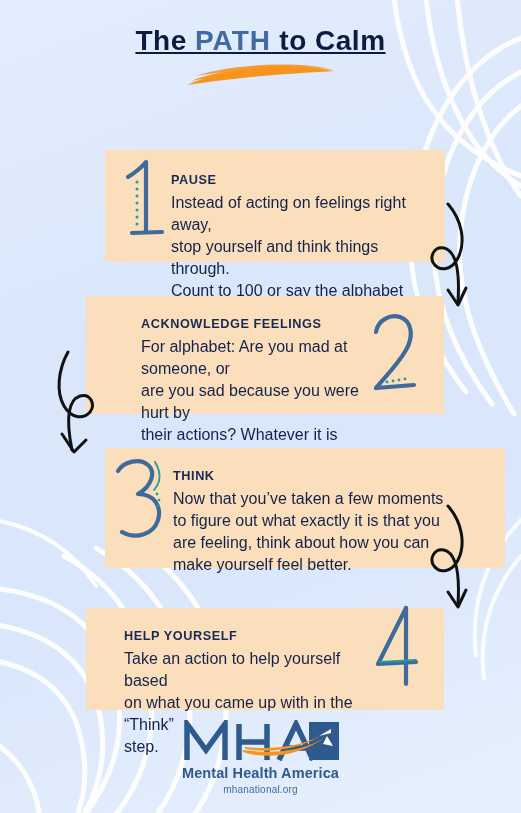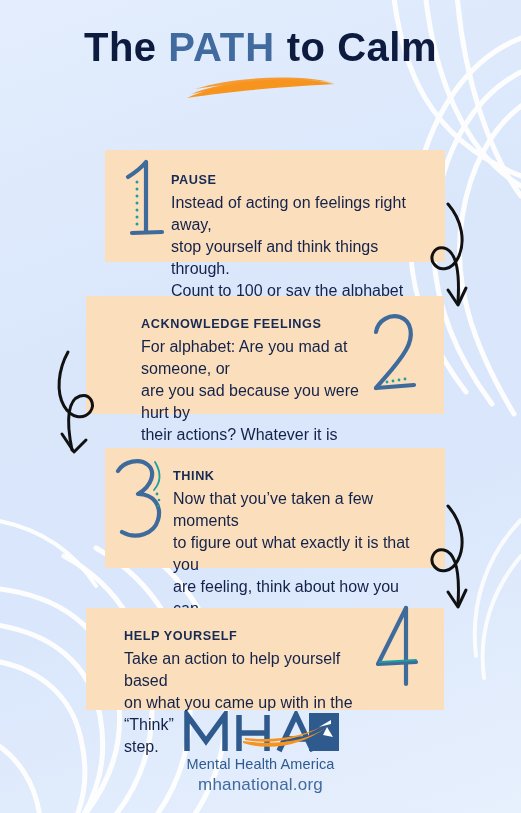--- a/index.html
+++ b/index.html
@@ -27,26 +27,27 @@
   }
 
   
   .header {
     position:absolute;
     top:26px; left:0; right:0;
     text-align:center;
     z-index:4;
   }
   .title {
-    font-size:40px;
+    font-size:28px;
     font-weight:700;
     letter-spacing:0.5px;
     line-height:1.05;
     color:#0d1b3e;
     white-space:nowrap;
+    text-decoration:underline;
   }
   .title .path {
     color:#416b9e;
     letter-spacing:1px;
   }
   .swoosh {
     margin:6px auto 0;
     display:block;
   }
 
@@ -88,21 +89,21 @@
 
   .step-num {
     position:absolute;
     width:60px; height:86px;
     z-index:3;
   }
 
   
   #card-1 { left:105px; top:142px; width:340px; height:112px; }
   #card-2 { left:86px;  top:288px; width:358px; height:118px; }
-  #card-3 { left:105px; top:440px; width:340px; height:120px; }
+  #card-3 { left:105px; top:440px; width:400px; height:120px; }
   #card-4 { left:86px;  top:600px; width:358px; height:102px; }
 
   #card-1 .card-inner { padding:22px 20px 0 66px; }
   #card-2 .card-inner { padding:20px 80px 0 55px; }
   #card-3 .card-inner { padding:20px 22px 0 68px; }
   #card-4 .card-inner { padding:20px 88px 0 38px; }
 
   #num-1 { left:112px; top:158px; }
   #num-2 { left:364px; top:312px; }
   #num-3 { left:108px; top:456px; }
@@ -118,27 +119,27 @@
   .footer {
     position:absolute;
     left:0; right:0; bottom:18px;
     text-align:center;
     z-index:6;
   }
   .logo-mark { display:block; margin:0 auto; }
   .logo-name {
     margin-top:3px;
     font-size:14.5px;
-    font-weight:400;
+    font-weight:700;
     color:#2f5a8e;
     letter-spacing:0.1px;
   }
   .logo-url {
     margin-top:3px;
-    font-size:17px;
+    font-size:10px;
     font-weight:400;
     color:#416b9e;
     letter-spacing:0.2px;
   }
 </style>
 </head>
 <body>
 
 <div id="poster">
 

